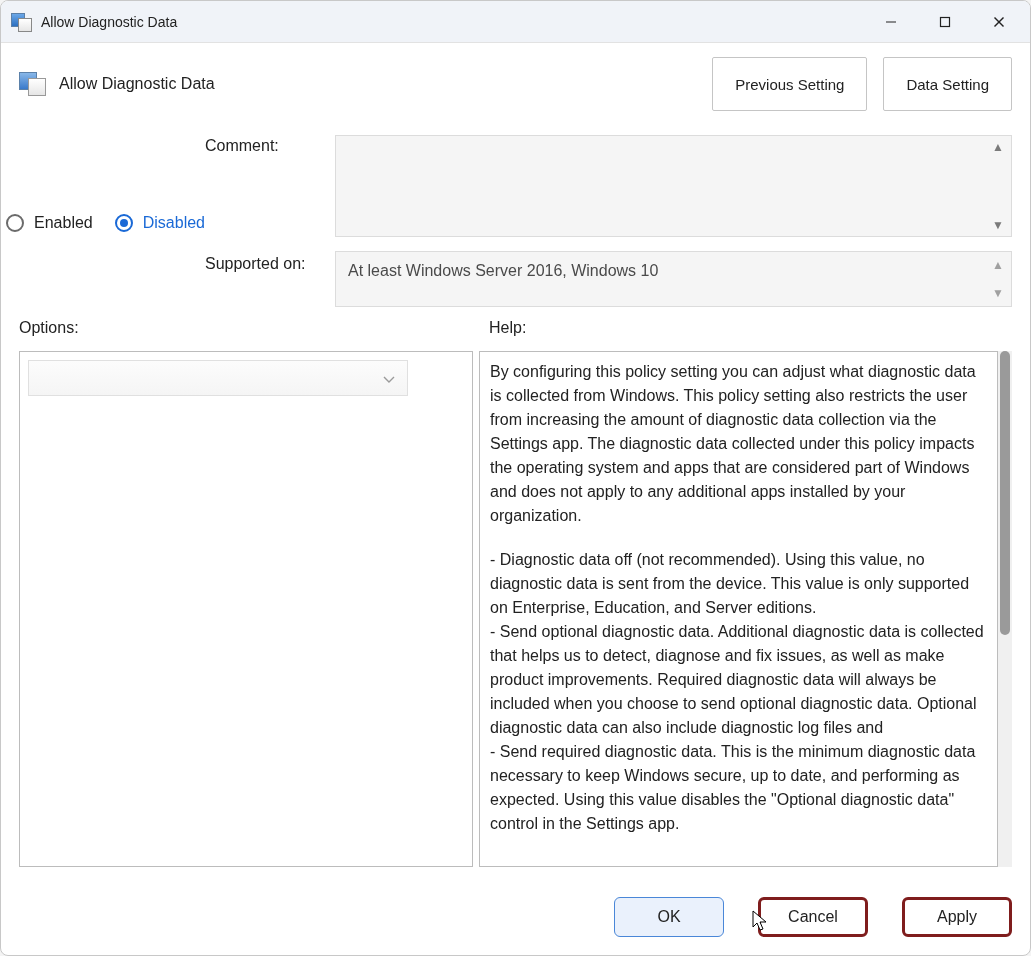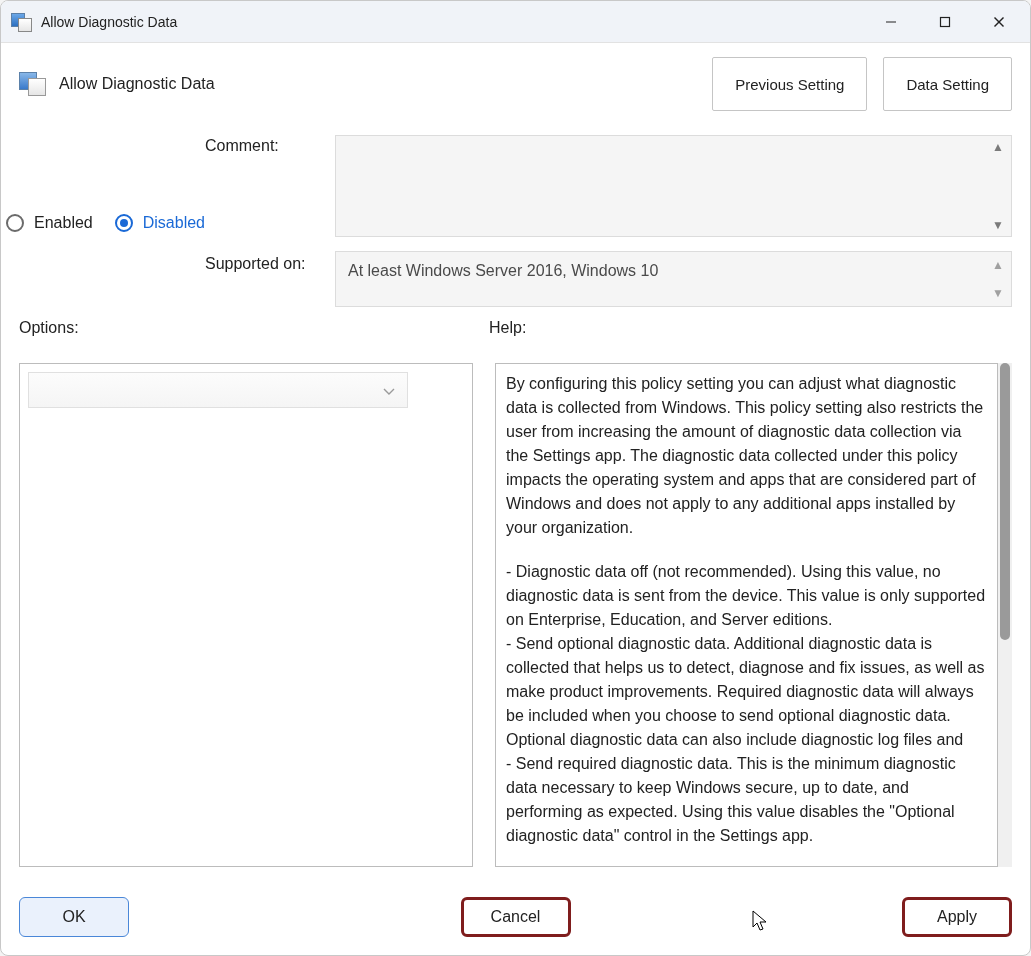--- a/index.html
+++ b/index.html
@@ -192,22 +192,22 @@
     margin-top: 12px;
     font-size:16px;
     color:#222;
   }
   .labels-row .half-left { width:460px; }
   .labels-row .half-right { flex:1; padding-left:10px; }
 
   
   .panels {
     display:flex;
-    gap:22px;
-    margin-top: 26px;
+    gap:6px;
+    margin-top: 14px;
     flex:1;
     min-height:0;
     justify-content:center;
   }
   .options-panel {
     width:454px;
     border:1px solid #bcbcbc;
     background:#ffffff;
     padding:8px;
   }
@@ -247,21 +247,21 @@
   .vscroll .thumb {
     width:10px; margin-left:2px;
     height:55%;
     background:#9a9a9a;
     border-radius:5px;
   }
 
   
   .footer {
     display:flex;
-    justify-content:space-between;
+    justify-content:flex-end;
     gap:34px;
     padding: 16px 18px 18px 18px;
   }
   .btn {
     height:40px;
     min-width:110px;
     padding: 0 22px;
     border-radius:6px;
     font-size:16px;
     background:#fff;

